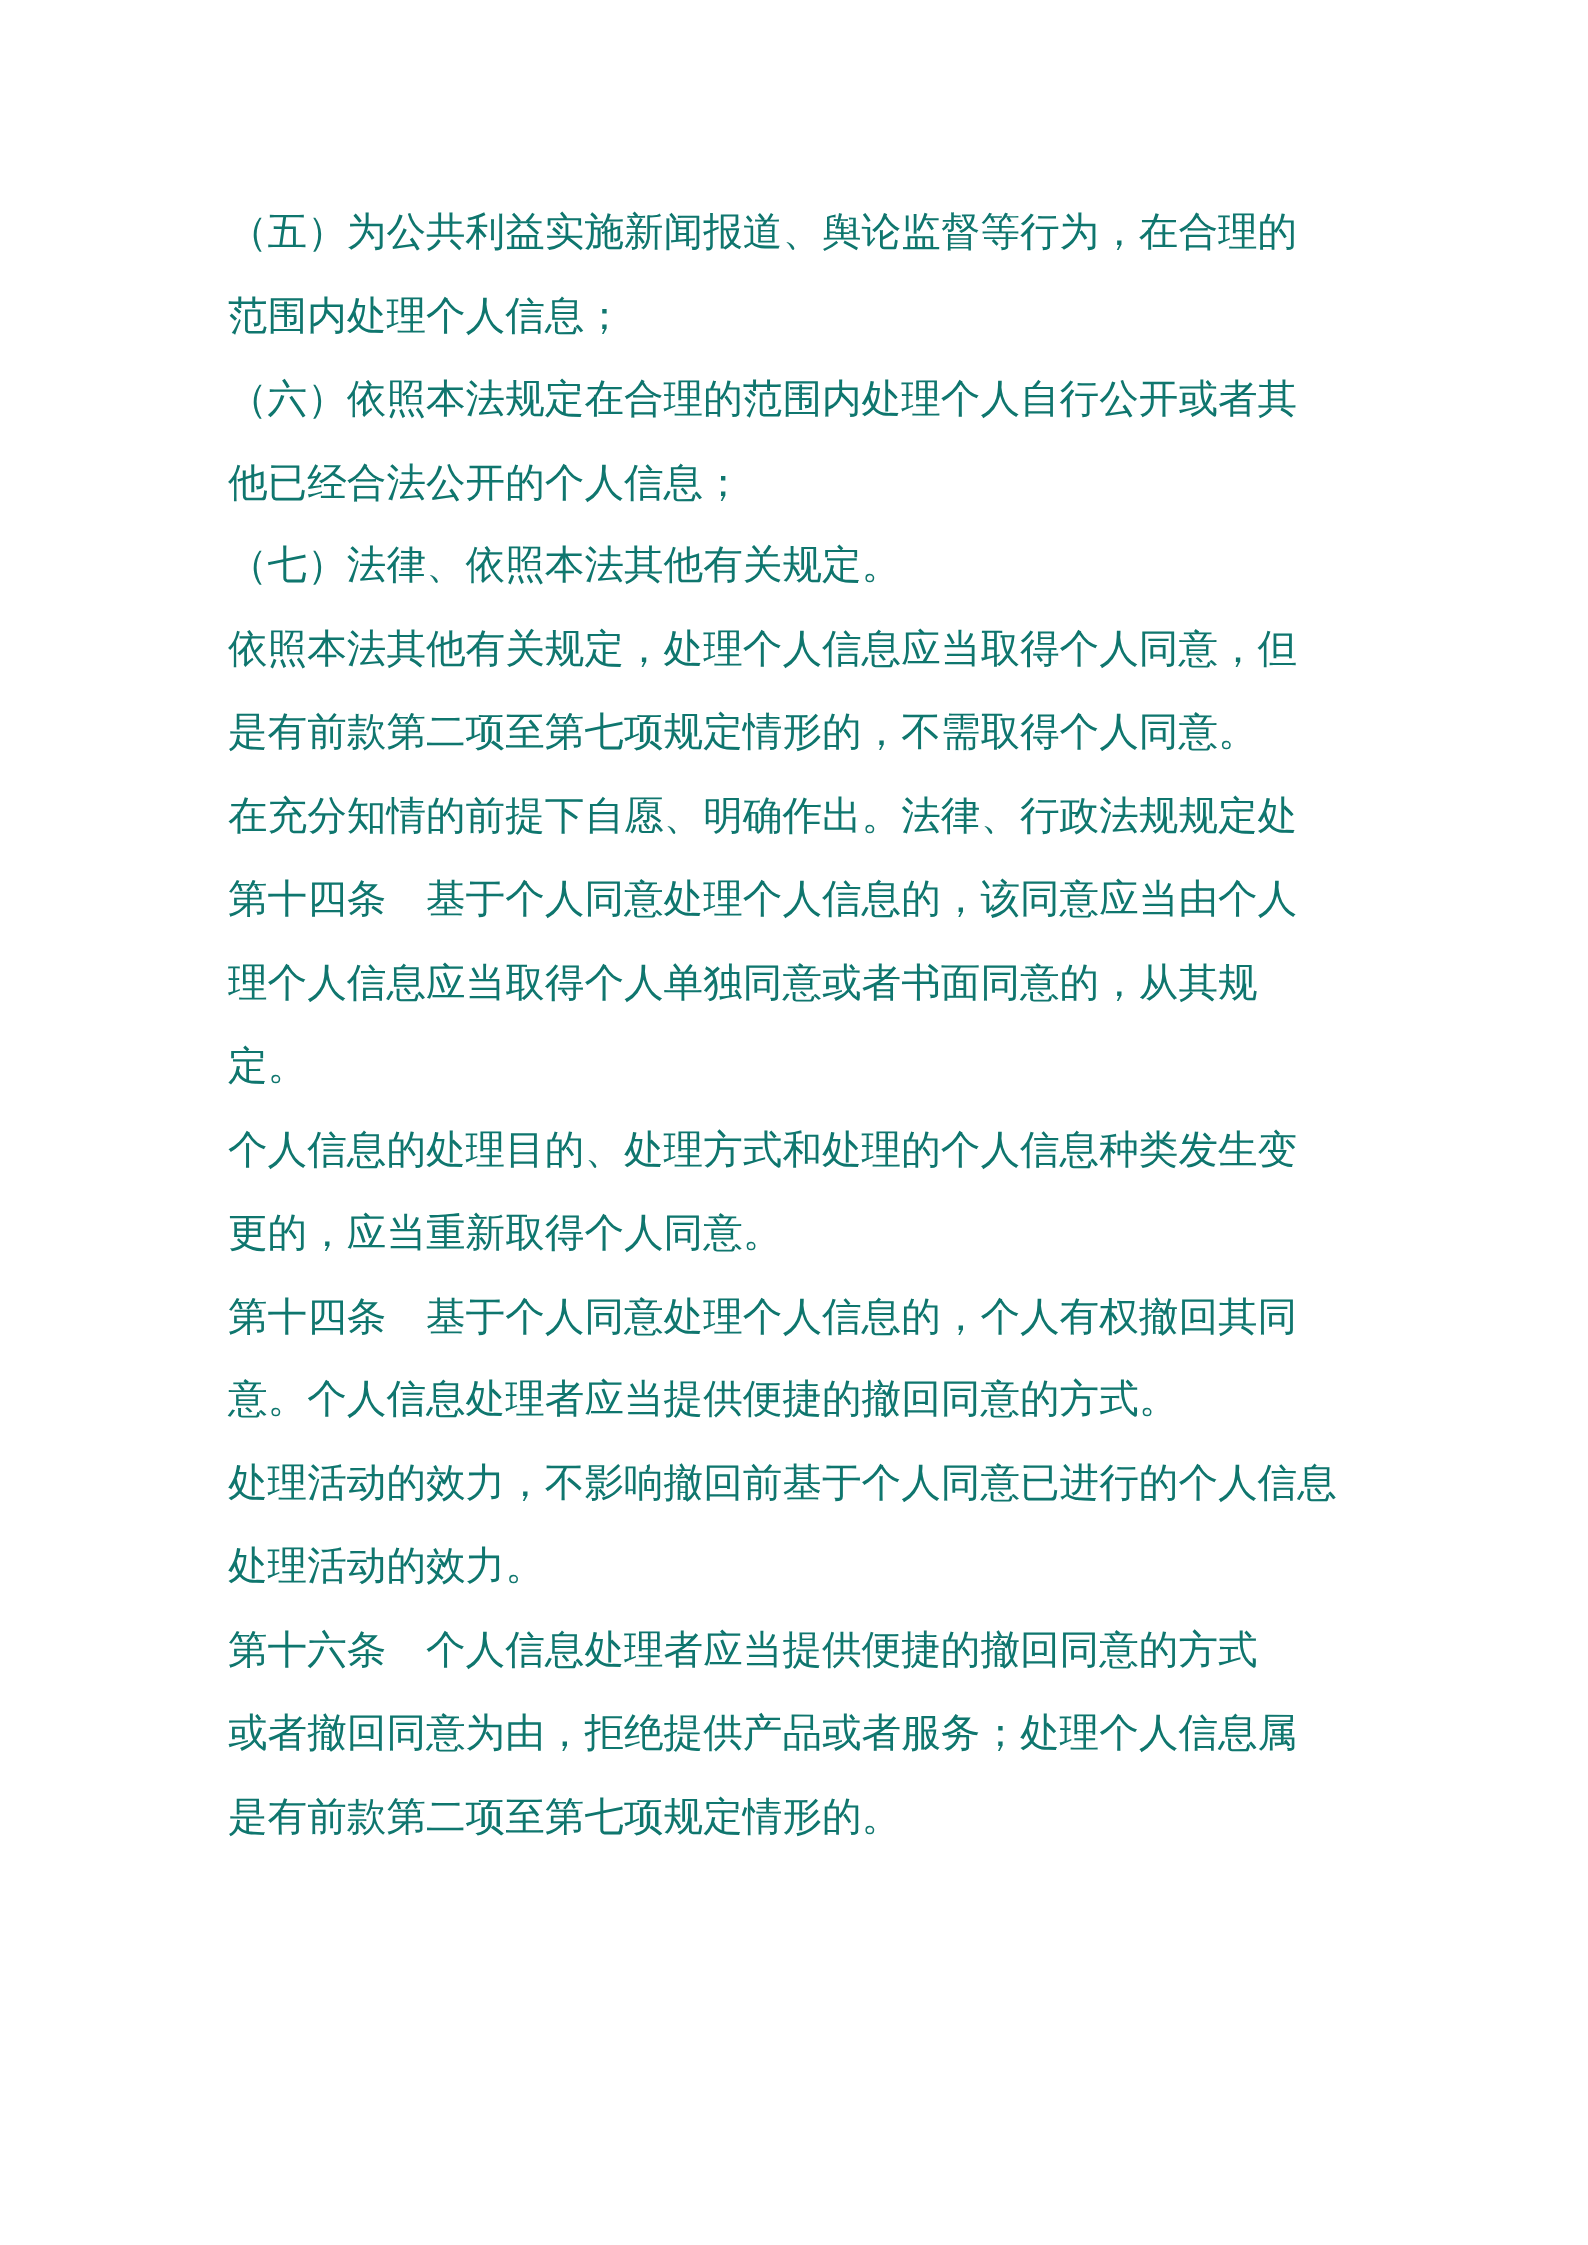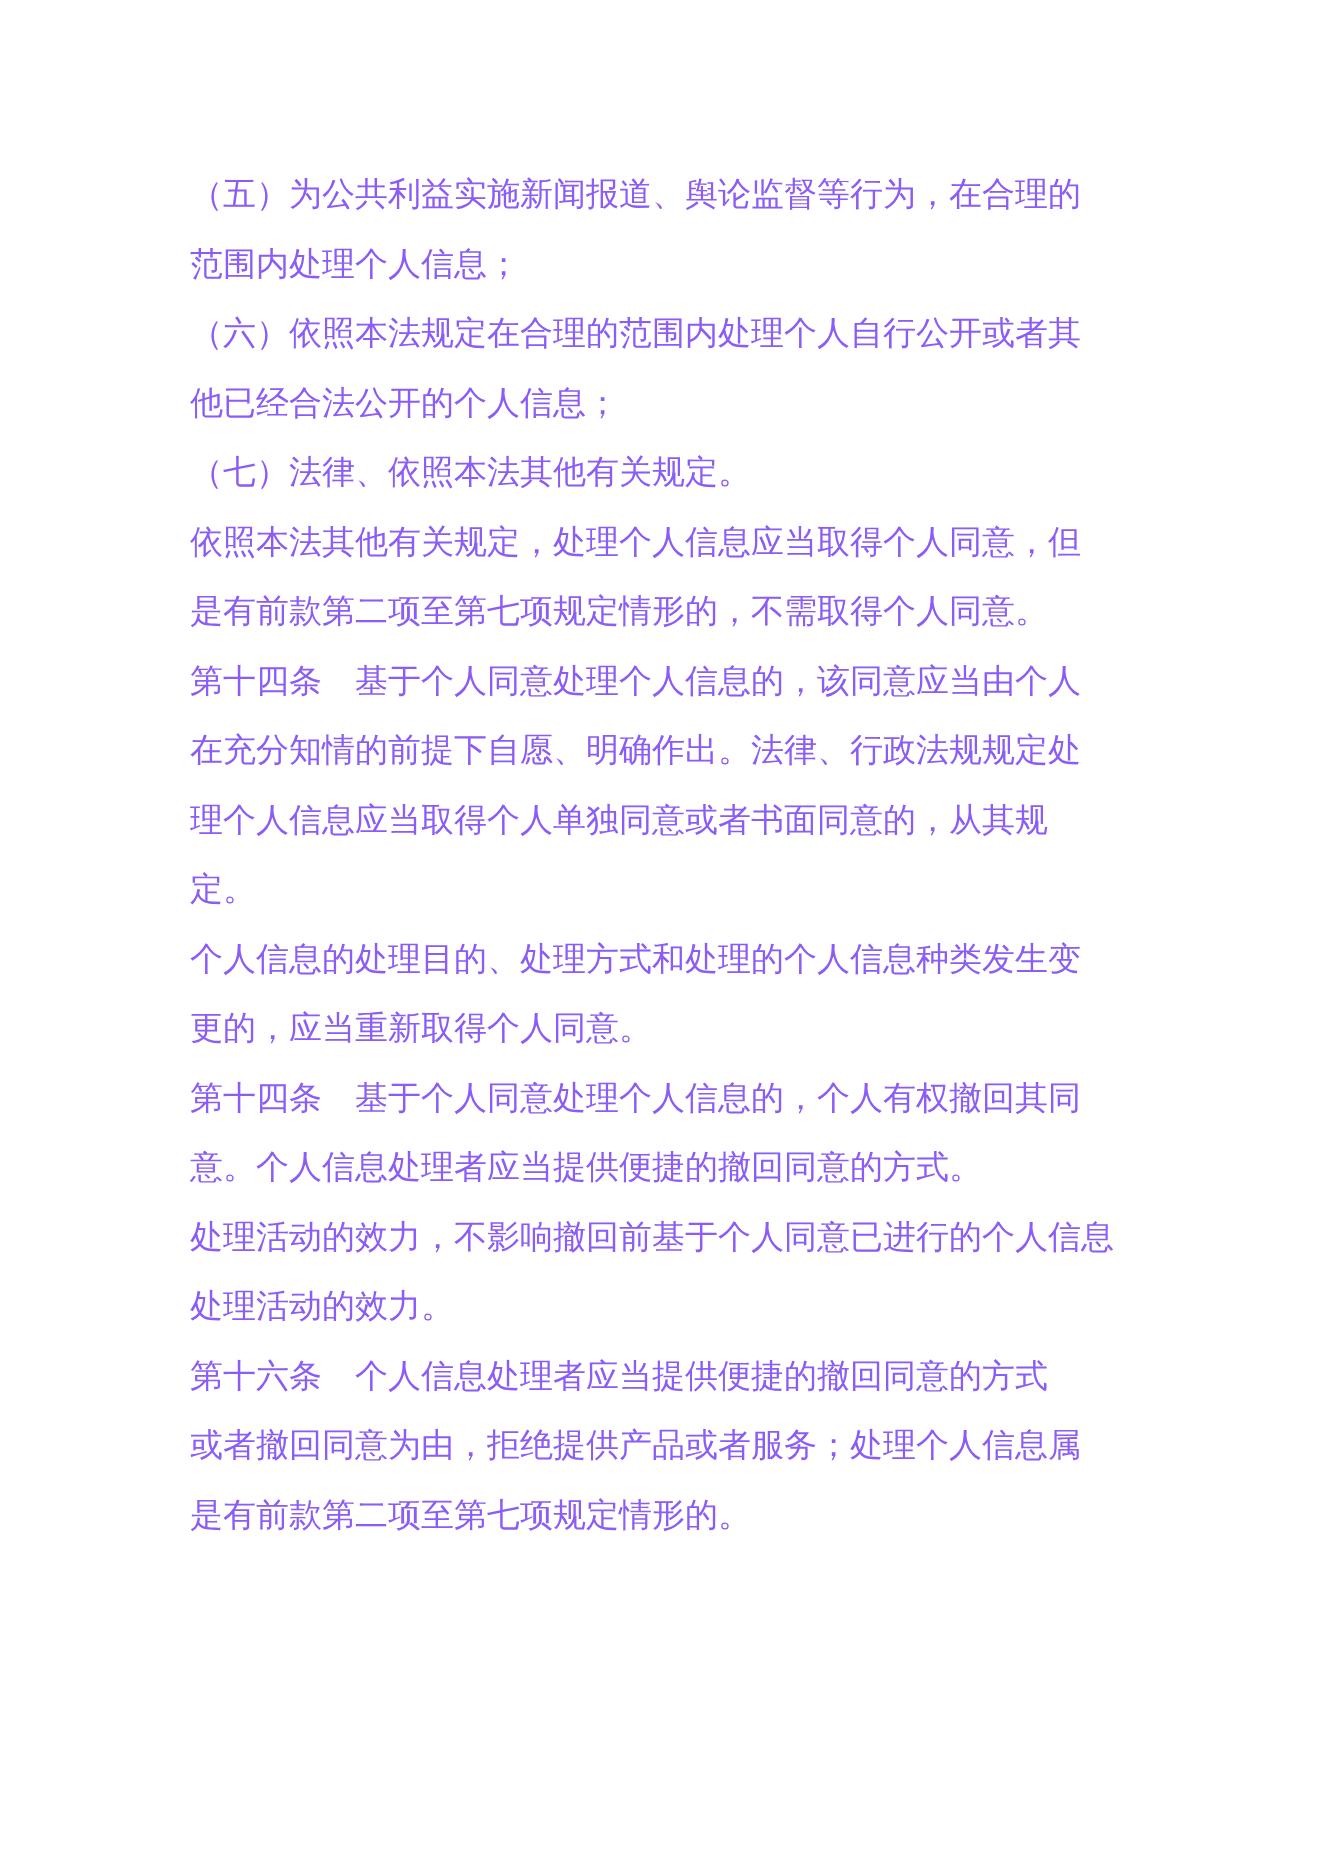--- a/index.html
+++ b/index.html
@@ -13,21 +13,21 @@
     height: 1871px;
     background: #ffffff;
     overflow: hidden;
     font-family: "Liberation Serif", "DejaVu Serif", serif;
   }
   .textblock {
     position: absolute;
     left: 190px;
     top: 160px;
     width: 920px;
-    color: #8b5cf6;
+    color: #0f766e;
     font-size: 33px;
     line-height: 69.5px;
     font-weight: 400;
   }
   .text-line {
     white-space: pre;
     letter-spacing: 0px;
   }
 </style>
 </head>
@@ -35,22 +35,22 @@
 
 <div class="page">
   <div class="textblock">
     <div class="text-line">（五）为公共利益实施新闻报道、舆论监督等行为，在合理的</div>
     <div class="text-line">范围内处理个人信息；</div>
     <div class="text-line">（六）依照本法规定在合理的范围内处理个人自行公开或者其</div>
     <div class="text-line">他已经合法公开的个人信息；</div>
     <div class="text-line">（七）法律、依照本法其他有关规定。</div>
     <div class="text-line">依照本法其他有关规定，处理个人信息应当取得个人同意，但</div>
     <div class="text-line">是有前款第二项至第七项规定情形的，不需取得个人同意。</div>
+    <div class="text-line">在充分知情的前提下自愿、明确作出。法律、行政法规规定处</div>
     <div class="text-line">第十四条　基于个人同意处理个人信息的，该同意应当由个人</div>
-    <div class="text-line">在充分知情的前提下自愿、明确作出。法律、行政法规规定处</div>
     <div class="text-line">理个人信息应当取得个人单独同意或者书面同意的，从其规</div>
     <div class="text-line">定。</div>
     <div class="text-line">个人信息的处理目的、处理方式和处理的个人信息种类发生变</div>
     <div class="text-line">更的，应当重新取得个人同意。</div>
     <div class="text-line">第十四条　基于个人同意处理个人信息的，个人有权撤回其同</div>
     <div class="text-line">意。个人信息处理者应当提供便捷的撤回同意的方式。</div>
     <div class="text-line">处理活动的效力，不影响撤回前基于个人同意已进行的个人信息</div>
     <div class="text-line">处理活动的效力。</div>
     <div class="text-line">第十六条　个人信息处理者应当提供便捷的撤回同意的方式</div>
     <div class="text-line">或者撤回同意为由，拒绝提供产品或者服务；处理个人信息属</div>

